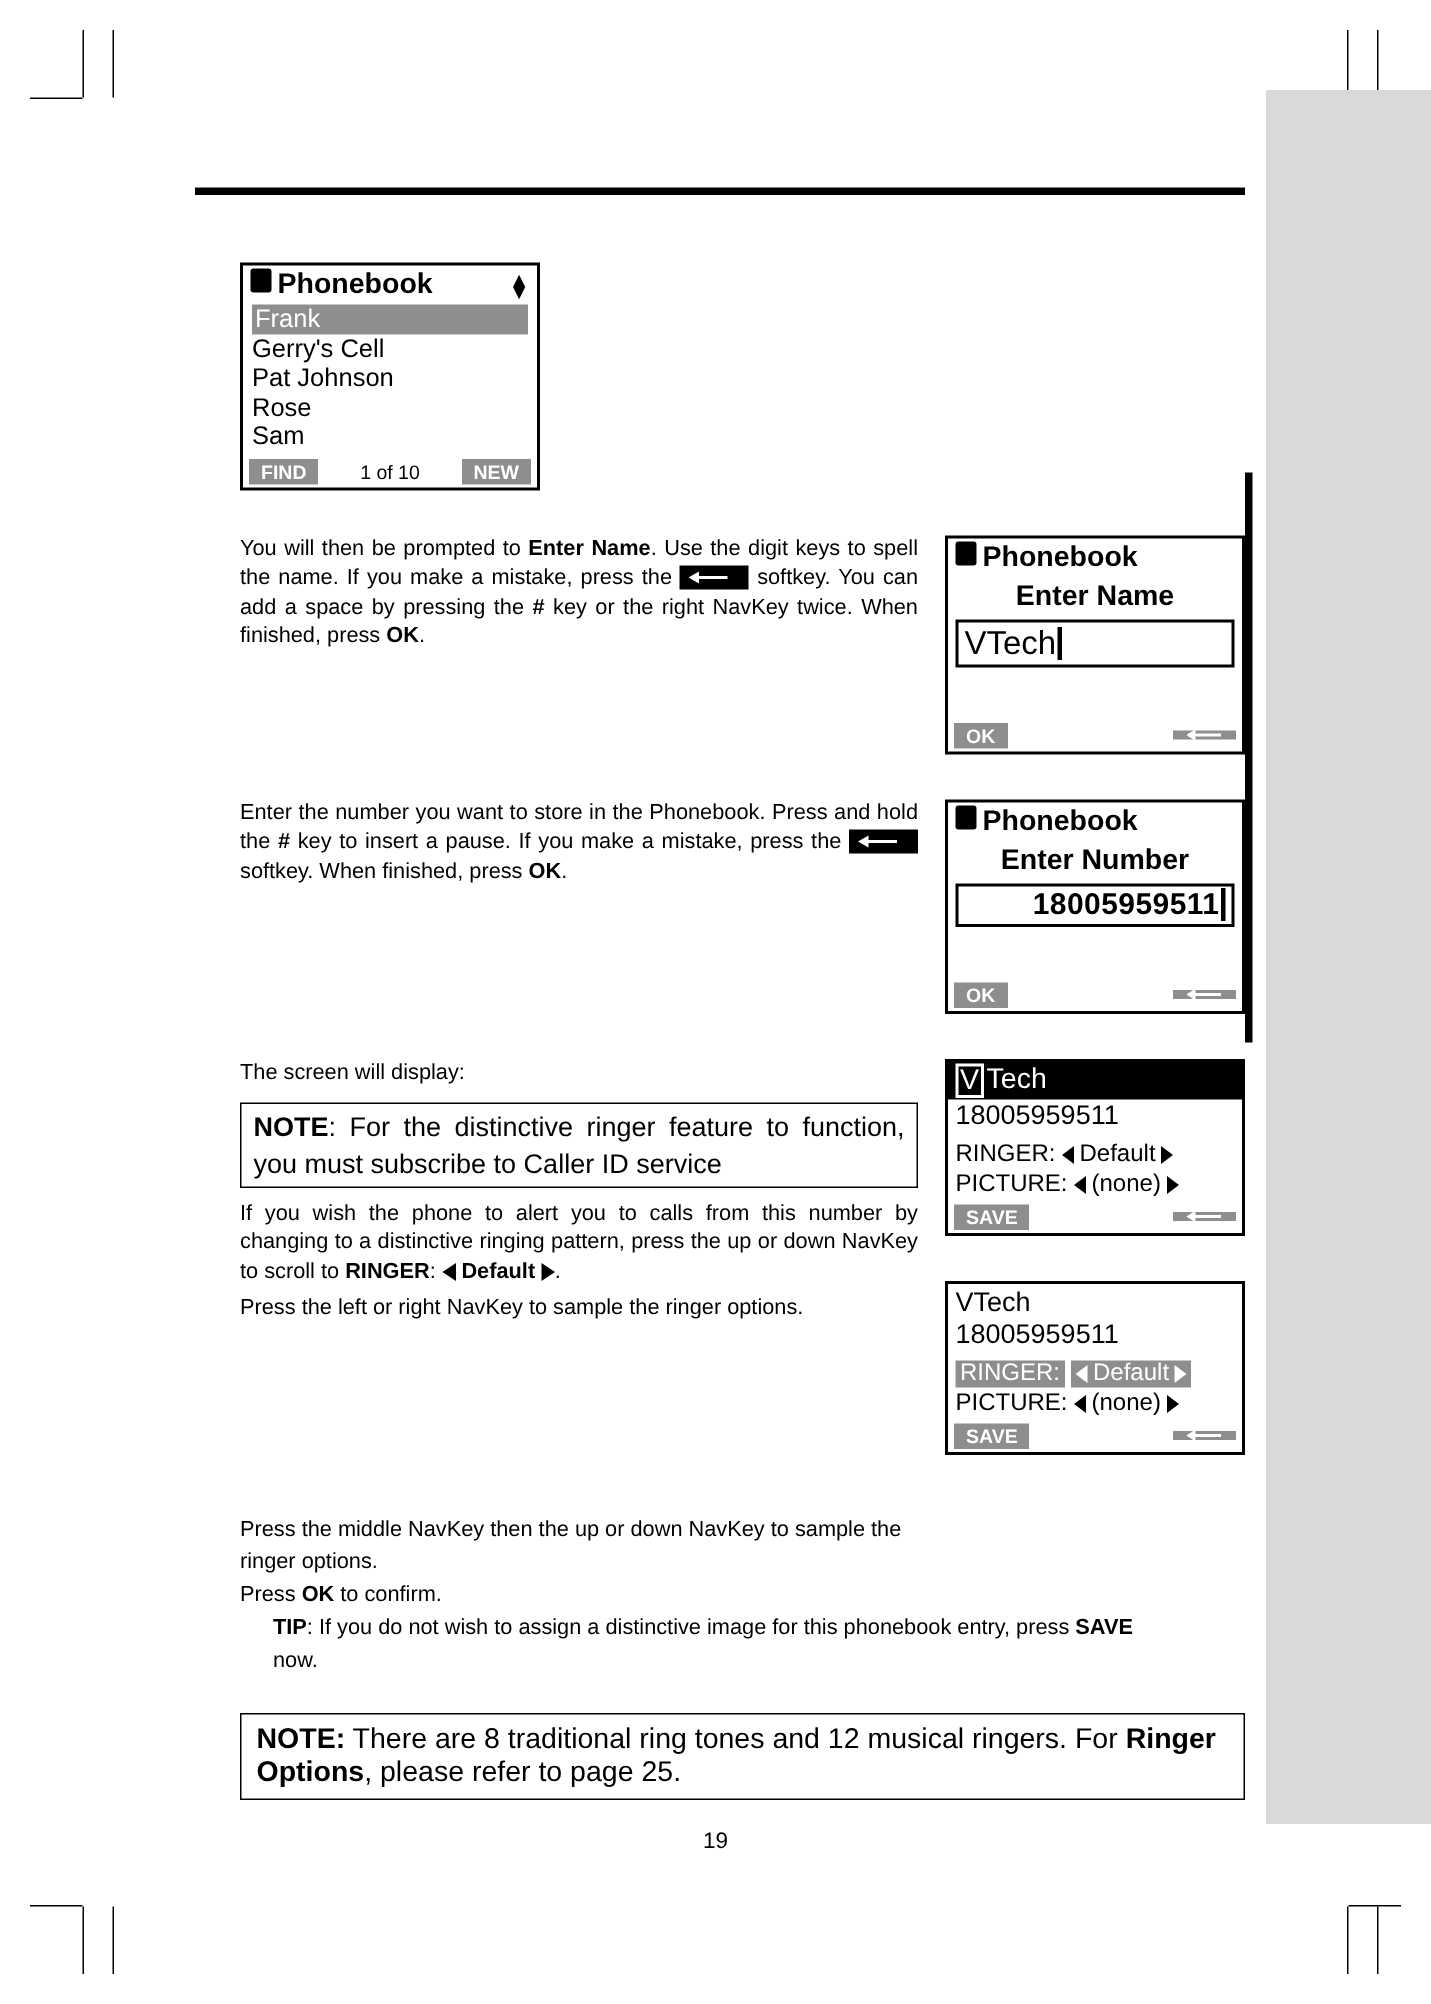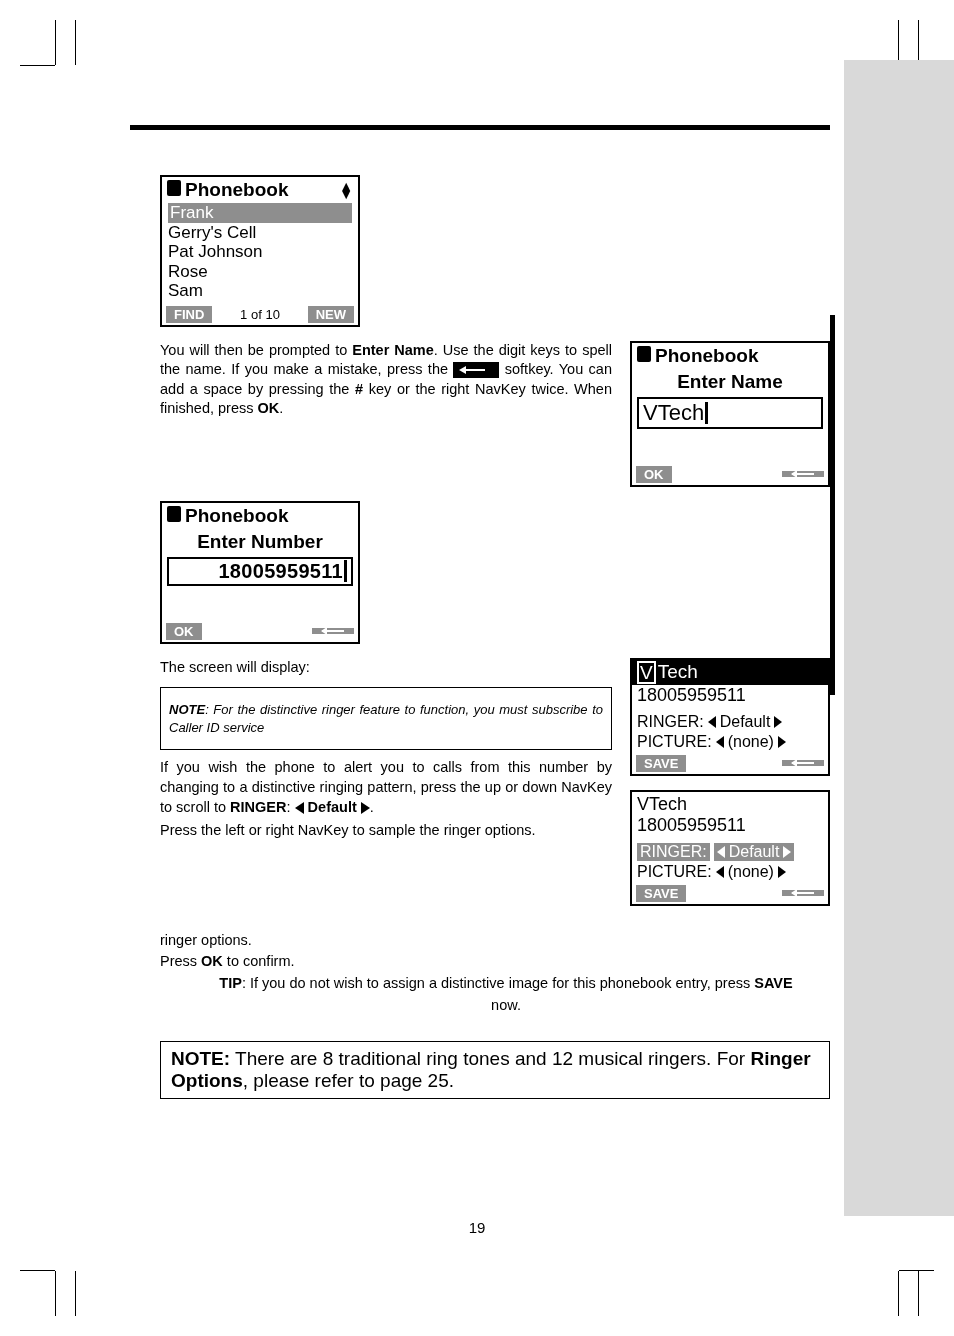--- a/index.html
+++ b/index.html
@@ -85,21 +85,21 @@
     border-top: 4px solid transparent;
     border-bottom: 4px solid transparent;
     transform: translateY(-50%);
   }
 
   .mini-screen {
     width: 200px;
     border: 2px solid #000;
     background: #fff;
     font-family: Arial, sans-serif;
-    margin-bottom: 14px;
+    margin-bottom: 30px;
   }
   .ms-title {
     display: flex;
     align-items: center;
     justify-content: space-between;
     padding: 2px 5px;
     font-weight: bold;
     font-size: 19px;
   }
   .ms-handset {
@@ -179,31 +179,30 @@
   .tri-l, .tri-r { width:0; height:0; border-top:6px solid transparent; border-bottom:6px solid transparent; }
   .tri-l { border-right: 8px solid #000; }
   .tri-r { border-left: 8px solid #000; }
   .opt-row .lab { font-size: 16px; }
   .opt-row.sel-row .selbox { background:#8e8e8e; color:#fff; padding:0 3px; display:inline-flex; align-items:center; gap:4px; }
   .opt-row.sel-row .tri-l { border-right-color:#fff; }
   .opt-row.sel-row .tri-r-white { width:0;height:0;border-top:6px solid transparent;border-bottom:6px solid transparent;border-left:8px solid #fff; }
 
   .boxed-note {
     border: 1.5px solid #000;
-    padding: 13px 8px;
-    font-size: 13px;
+    padding: 3px 8px;
+    font-size: 18px;
     line-height: 1.35;
     margin: 8px 0;
-    font-style: italic;
   }
   .tri-inline-l { display:inline-block; width:0;height:0;border-top:6px solid transparent;border-bottom:6px solid transparent;border-right:9px solid #000; vertical-align:middle;}
   .tri-inline-r { display:inline-block; width:0;height:0;border-top:6px solid transparent;border-bottom:6px solid transparent;border-left:9px solid #000; vertical-align:middle;}
 
   .bottom-block { font-size: 14.5px; line-height: 1.5; margin-top: 10px; }
-  .bottom-block .indent { padding-left: 22px; text-align: center; }
+  .bottom-block .indent { padding-left: 22px; }
   .wide-note {
     border: 1.5px solid #000;
     padding: 6px 10px;
     font-size: 19px;
     margin-top: 24px;
   }
   .page-num {
     position: absolute;
     left: 0; right: 0;
     bottom: 100px;
@@ -276,20 +275,23 @@
           <span></span>
           <span class="back-arrow">
               <span class="line"></span>
             </span>
         </div>
       </div>
     </div>
   </div>
 
   <div class="two-col">
+    <div class="left-col">
+      <span>Enter the number you want to store in the Phonebook. Press and hold the </span><b>#</b><span> key to insert a pause. If you make a mistake, press the </span><span class="backspace-key"></span><span> softkey. When finished, press </span><b>OK</b><span>.</span>
+    </div>
     <div class="right-col">
       <div class="mini-screen">
         <div class="ms-title">
             <span><span class="ms-handset"></span><span>Phonebook</span></span>
           </div>
         <div class="ms-subtitle">Enter Number</div>
         <div class="ms-input num">
             <span>18005959511</span>
             <span class="caret"></span>
           </div>
@@ -371,20 +373,21 @@
           <span></span>
           <span class="back-arrow">
               <span class="line"></span>
             </span>
         </div>
       </div>
     </div>
   </div>
 
   <div class="bottom-block">
+    <div>Press the middle NavKey then the up or down NavKey to sample the</div>
     <div>ringer options.</div>
     <div><span>Press </span><b>OK</b><span> to confirm.</span></div>
     <div class="indent">
       <b>TIP</b><span>: If you do not wish to assign a distinctive image for this phonebook entry, press </span><b>SAVE</b><br><span> now.</span>
     </div>
   </div>
 
   <div class="wide-note">
     <b>NOTE:</b><span> There are 8 traditional ring tones and 12 musical ringers. For </span><b>Ringer Options</b><span>, please refer to page 25.</span>
   </div>

